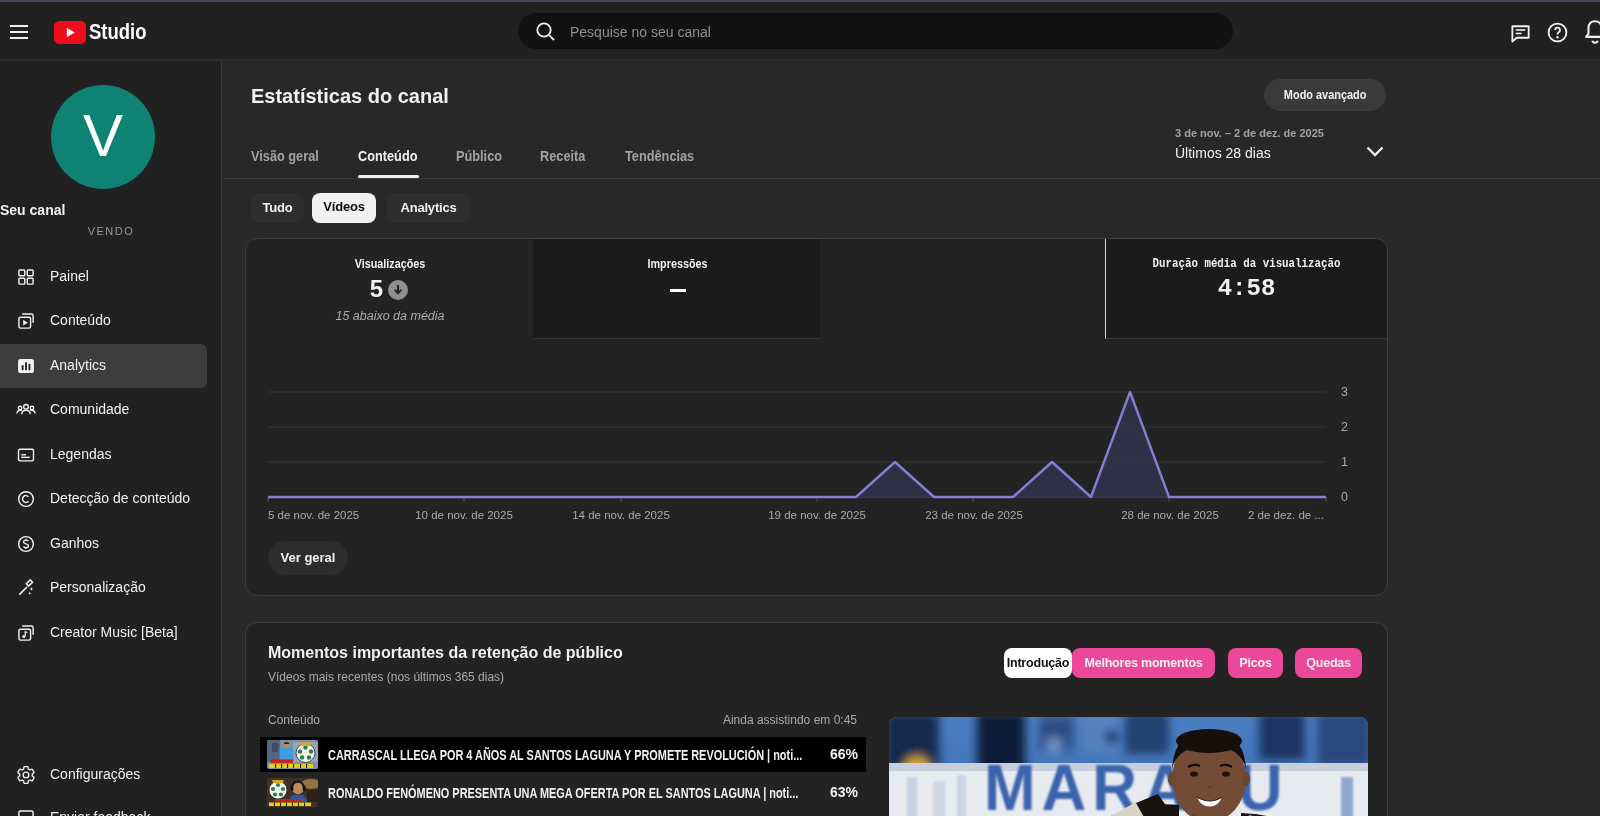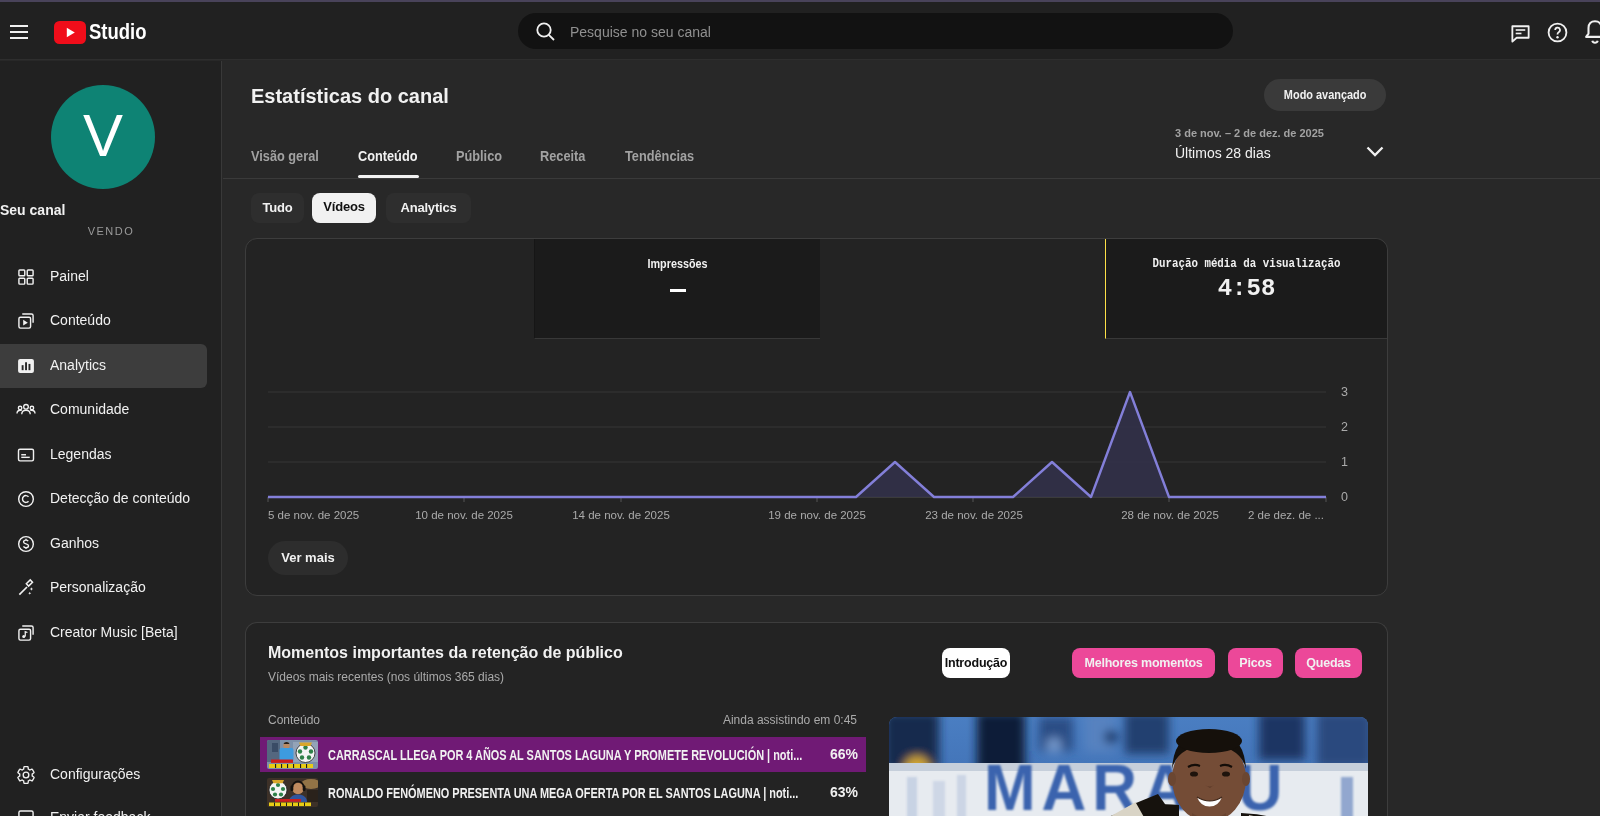--- a/index.html
+++ b/index.html
@@ -42,21 +42,21 @@
 .tile { position:absolute; top:0; height:100px; background:#1b1b1b; border-bottom:1px solid #383838; }
 .tile .h { position:absolute; top:17px; width:100%; text-align:center; font-size:13px; font-weight:bold; color:#f1f1f1; transform:scaleX(0.83); }
 .tile .v { position:absolute; top:36px; width:100%; text-align:center; font-size:24px; font-weight:bold; color:#f1f1f1; }
 
 #card2 { left:22px; top:561px; width:1143px; height:194px; background:#232323;
   border:1px solid #3d3d3d; border-radius:12px 12px 0 0; border-bottom:none; }
 .btn2 { position:absolute; top:25px; height:30px; border-radius:8px; background:#ec4899;
   color:#f1f1f1; font-size:12.5px; letter-spacing:-0.2px; font-weight:bold; text-align:center; line-height:30px; }
 .btn2.on { background:#fff; color:#0f0f0f; }
 .vrow { position:absolute; left:14px; width:606px; height:35px; }
-.vrow.sel { background:#701a75; }
+.vrow.sel { background:#000000; }
 .vrow .th { position:absolute; left:7px; top:3px; width:51px; height:29px; border-radius:2px; overflow:hidden; }
 .vrow .tt { position:absolute; left:68px; top:10px; width:620px; font-size:14px; font-weight:bold; color:#f1f1f1;
   white-space:nowrap; transform:scaleX(0.78); transform-origin:left; }
 .vrow .pc { position:absolute; right:8px; top:9px; font-size:14px; font-weight:bold; color:#f1f1f1; }
 #vermais { left:22px; top:302px; width:80px; height:34px; border-radius:17px; background:#2d2d2d;
   color:#f1f1f1; font-size:13px; font-weight:bold; text-align:center; line-height:34px; }
 </style>
 </head>
 <body>
 <div id="topstrip" class="abs"></div>
@@ -215,20 +215,29 @@
 
   <div id="card1" class="abs">
 
     <div class="tile" style="left:288px;width:286px;border-left:1px solid #161616;">
       <div class="h">Impressões</div>
         <div style="position:absolute;top:50px;left:50%;margin-left:-8px;width:16px;height:2.5px;background:#fff;"></div>
     </div>
     <div class="tile" style="left:859px;width:282px;border-left:1px solid #fde047;border-radius:0 12px 0 0;font-family:Liberation Mono, monospace;">
       <div class="h">Duração média da visualização</div>
         <div class="v">4:58</div>
+    </div>
+    <div class="abs" style="left:0;top:0;width:288px;height:100px;">
+      <div class="abs" style="top:17px;width:100%;text-align:center;font-size:13px;font-weight:bold;color:#f1f1f1;transform:scaleX(0.83);">Visualizações</div>
+      <div class="abs" style="top:36px;left:0;width:137px;text-align:right;font-size:24px;font-weight:bold;color:#f1f1f1;">5</div>
+      <svg class="abs" style="left:142px;top:41px" width="20" height="20" viewBox="0 0 20 20">
+        <circle cx="10" cy="10" r="10" fill="#8f8f8f"></circle>
+        <path d="M10 5 v8 M6.6 9.6 L10 13.2 L13.4 9.6" fill="none" stroke="#232323" stroke-width="2"></path>
+      </svg>
+      <div class="abs" style="top:70px;width:100%;text-align:center;font-size:12.5px;font-style:italic;color:#aaa;">15 abaixo da média</div>
     </div>
 
     <svg class="abs" style="left:0;top:100px" width="1141" height="200" viewBox="0 0 1141 200">
 
       <line x1="22" y1="53" x2="1080" y2="53" stroke="#363636" stroke-width="1"></line>
       <line x1="22" y1="88" x2="1080" y2="88" stroke="#363636" stroke-width="1"></line>
       <line x1="22" y1="123" x2="1080" y2="123" stroke="#363636" stroke-width="1"></line>
       <line x1="22" y1="158" x2="1080" y2="158" stroke="#555" stroke-width="1"></line>
       <g stroke="#555" stroke-width="1">
         <line x1="22" y1="158" x2="22" y2="163"></line>
@@ -250,27 +259,27 @@
       <g font-size="11.5" fill="#aaa" font-family="Liberation Sans">
         <text x="22" y="180">5 de nov. de 2025</text>
         <text x="218" y="180" text-anchor="middle">10 de nov. de 2025</text>
         <text x="375" y="180" text-anchor="middle">14 de nov. de 2025</text>
         <text x="571" y="180" text-anchor="middle">19 de nov. de 2025</text>
         <text x="728" y="180" text-anchor="middle">23 de nov. de 2025</text>
         <text x="924" y="180" text-anchor="middle">28 de nov. de 2025</text>
         <text x="1078" y="180" text-anchor="end">2 de dez. de ...</text>
       </g>
     </svg>
-    <div id="vermais" class="abs">Ver mais</div>
+    <div id="vermais" class="abs">Ver geral</div>
   </div>
 
   <div id="card2" class="abs">
     <div class="abs" style="left:22px;top:21px;font-size:16px;font-weight:bold;color:#f1f1f1;">Momentos importantes da retenção de público</div>
     <div class="abs" style="left:22px;top:47px;font-size:12px;color:#aaa;">Vídeos mais recentes (nos últimos 365 dias)</div>
-    <div class="btn2 on" style="left:696px;width:68px;">Introdução</div>
+    <div class="btn2 on" style="left:758px;width:68px;">Introdução</div>
     <div class="btn2" style="left:826px;width:143px;">Melhores momentos</div>
     <div class="btn2" style="left:982px;width:55px;">Picos</div>
     <div class="btn2" style="left:1049px;width:67px;">Quedas</div>
     <div class="abs" style="left:22px;top:90px;font-size:12px;color:#aaa;">Conteúdo</div>
     <div class="abs" style="left:22px;top:90px;width:589px;text-align:right;font-size:12px;color:#aaa;">Ainda assistindo em 0:45</div>
     <div class="vrow sel" style="top:114px;">
       <div class="th">
           <svg width="51" height="29" viewBox="0 0 51 29">
         <rect width="51" height="29" fill="#7d90a9"></rect>
         <rect x="0" y="0" width="13" height="22" fill="#54677f"></rect>

